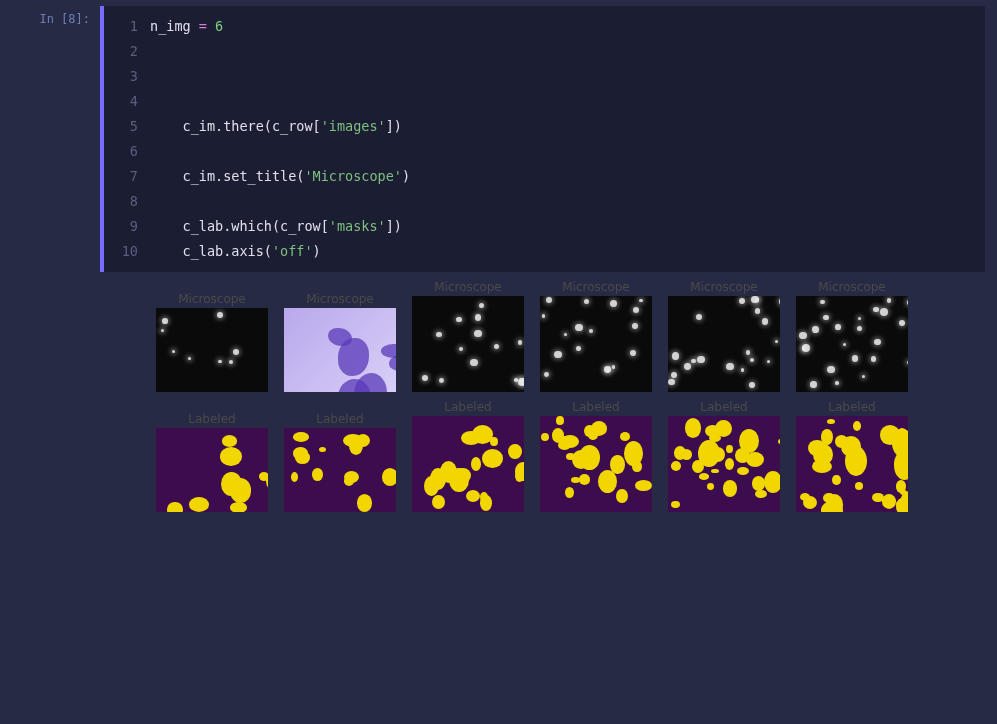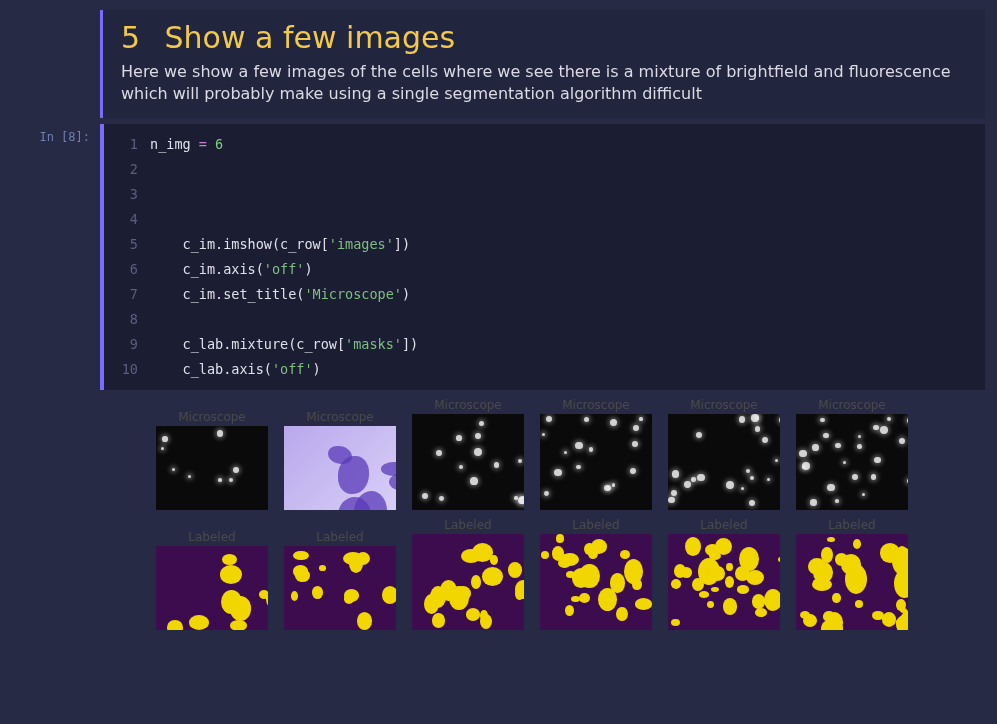--- a/index.html
+++ b/index.html
@@ -119,40 +119,33 @@
   .blob.w { background:#e8e8e8; opacity:.9; box-shadow:0 0 4px 2px rgba(255,255,255,.35); }
   .blob.p { background:#5a3ab8; opacity:.75; }
   .blob.y { background:#f2d600; } 
   .thumb-col.raise .thumb-title { position:relative; top:-12px; }
   .thumb-col.raise .thumb { position:relative; top:-12px; height:96px; }
 </style>
 </head>
 <body>
 <div class="page">
 
-<div class="md-cell">
-  <h2>
-    <span class="sec-num">5</span>
-    <span>Show a few images</span>
-  </h2>
-  <p>Here we show a few images of the cells where we see there is a mixture of brightfield and fluorescence which will probably make using a single segmentation algorithm difficult</p>
-</div>
 
 <div class="code-cell">
   <div class="prompt">In [8]:</div>
   <div class="code-area" id="code-area">
         <div class="code-line"><span class="gutter">1</span><span><span>n_img </span><span class="tok-op">= </span><span class="tok-num">6</span></span></div>
         <div class="code-line"><span class="gutter">2</span></div>
         <div class="code-line"><span class="gutter">3</span></div>
         <div class="code-line"><span class="gutter">4</span></div>
-        <div class="code-line"><span class="gutter">5</span><span><span>    c_im.imshow(c_row[</span><span class="tok-str">'images'</span><span>])</span></span></div>
-        <div class="code-line"><span class="gutter">6</span><span><span>    c_im.axis(</span><span class="tok-str">'off'</span><span>)</span></span></div>
+        <div class="code-line"><span class="gutter">5</span><span><span>    c_im.there(c_row[</span><span class="tok-str">'images'</span><span>])</span></span></div>
+        <div class="code-line"><span class="gutter">6</span></div>
         <div class="code-line"><span class="gutter">7</span><span><span>    c_im.set_title(</span><span class="tok-str">'Microscope'</span><span>)</span></span></div>
         <div class="code-line"><span class="gutter">8</span><span><span></span></span></div>
-        <div class="code-line"><span class="gutter">9</span><span><span>    c_lab.mixture(c_row[</span><span class="tok-str">'masks'</span><span>])</span></span></div>
+        <div class="code-line"><span class="gutter">9</span><span><span>    c_lab.which(c_row[</span><span class="tok-str">'masks'</span><span>])</span></span></div>
         <div class="code-line"><span class="gutter">10</span><span><span>    c_lab.axis(</span><span class="tok-str">'off'</span><span>)</span></span></div>
       </div>
 </div>
 
 <div class="output-area">
   <div class="grid">
     <div class="thumb-row" id="row-top">
           <div class="thumb-col">
             <div class="thumb-title">Microscope</div>
             <div class="thumb ">

